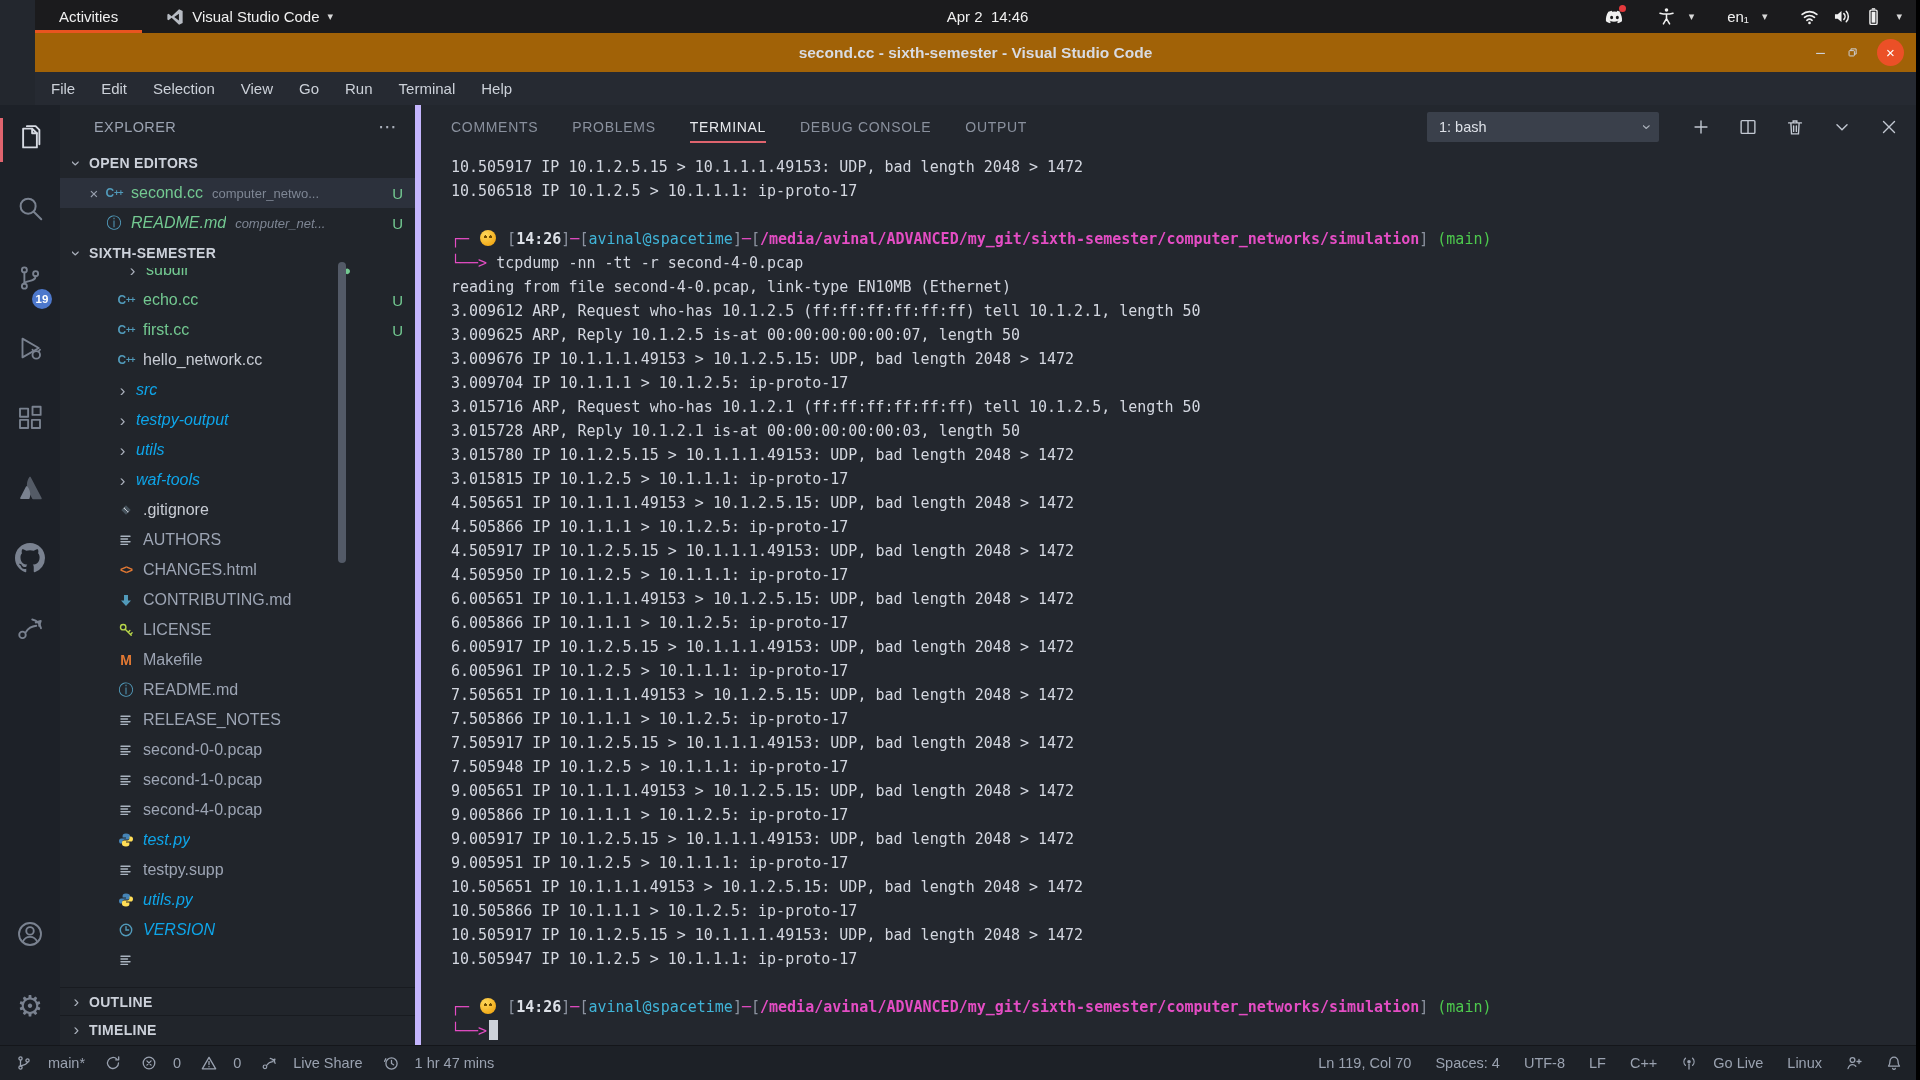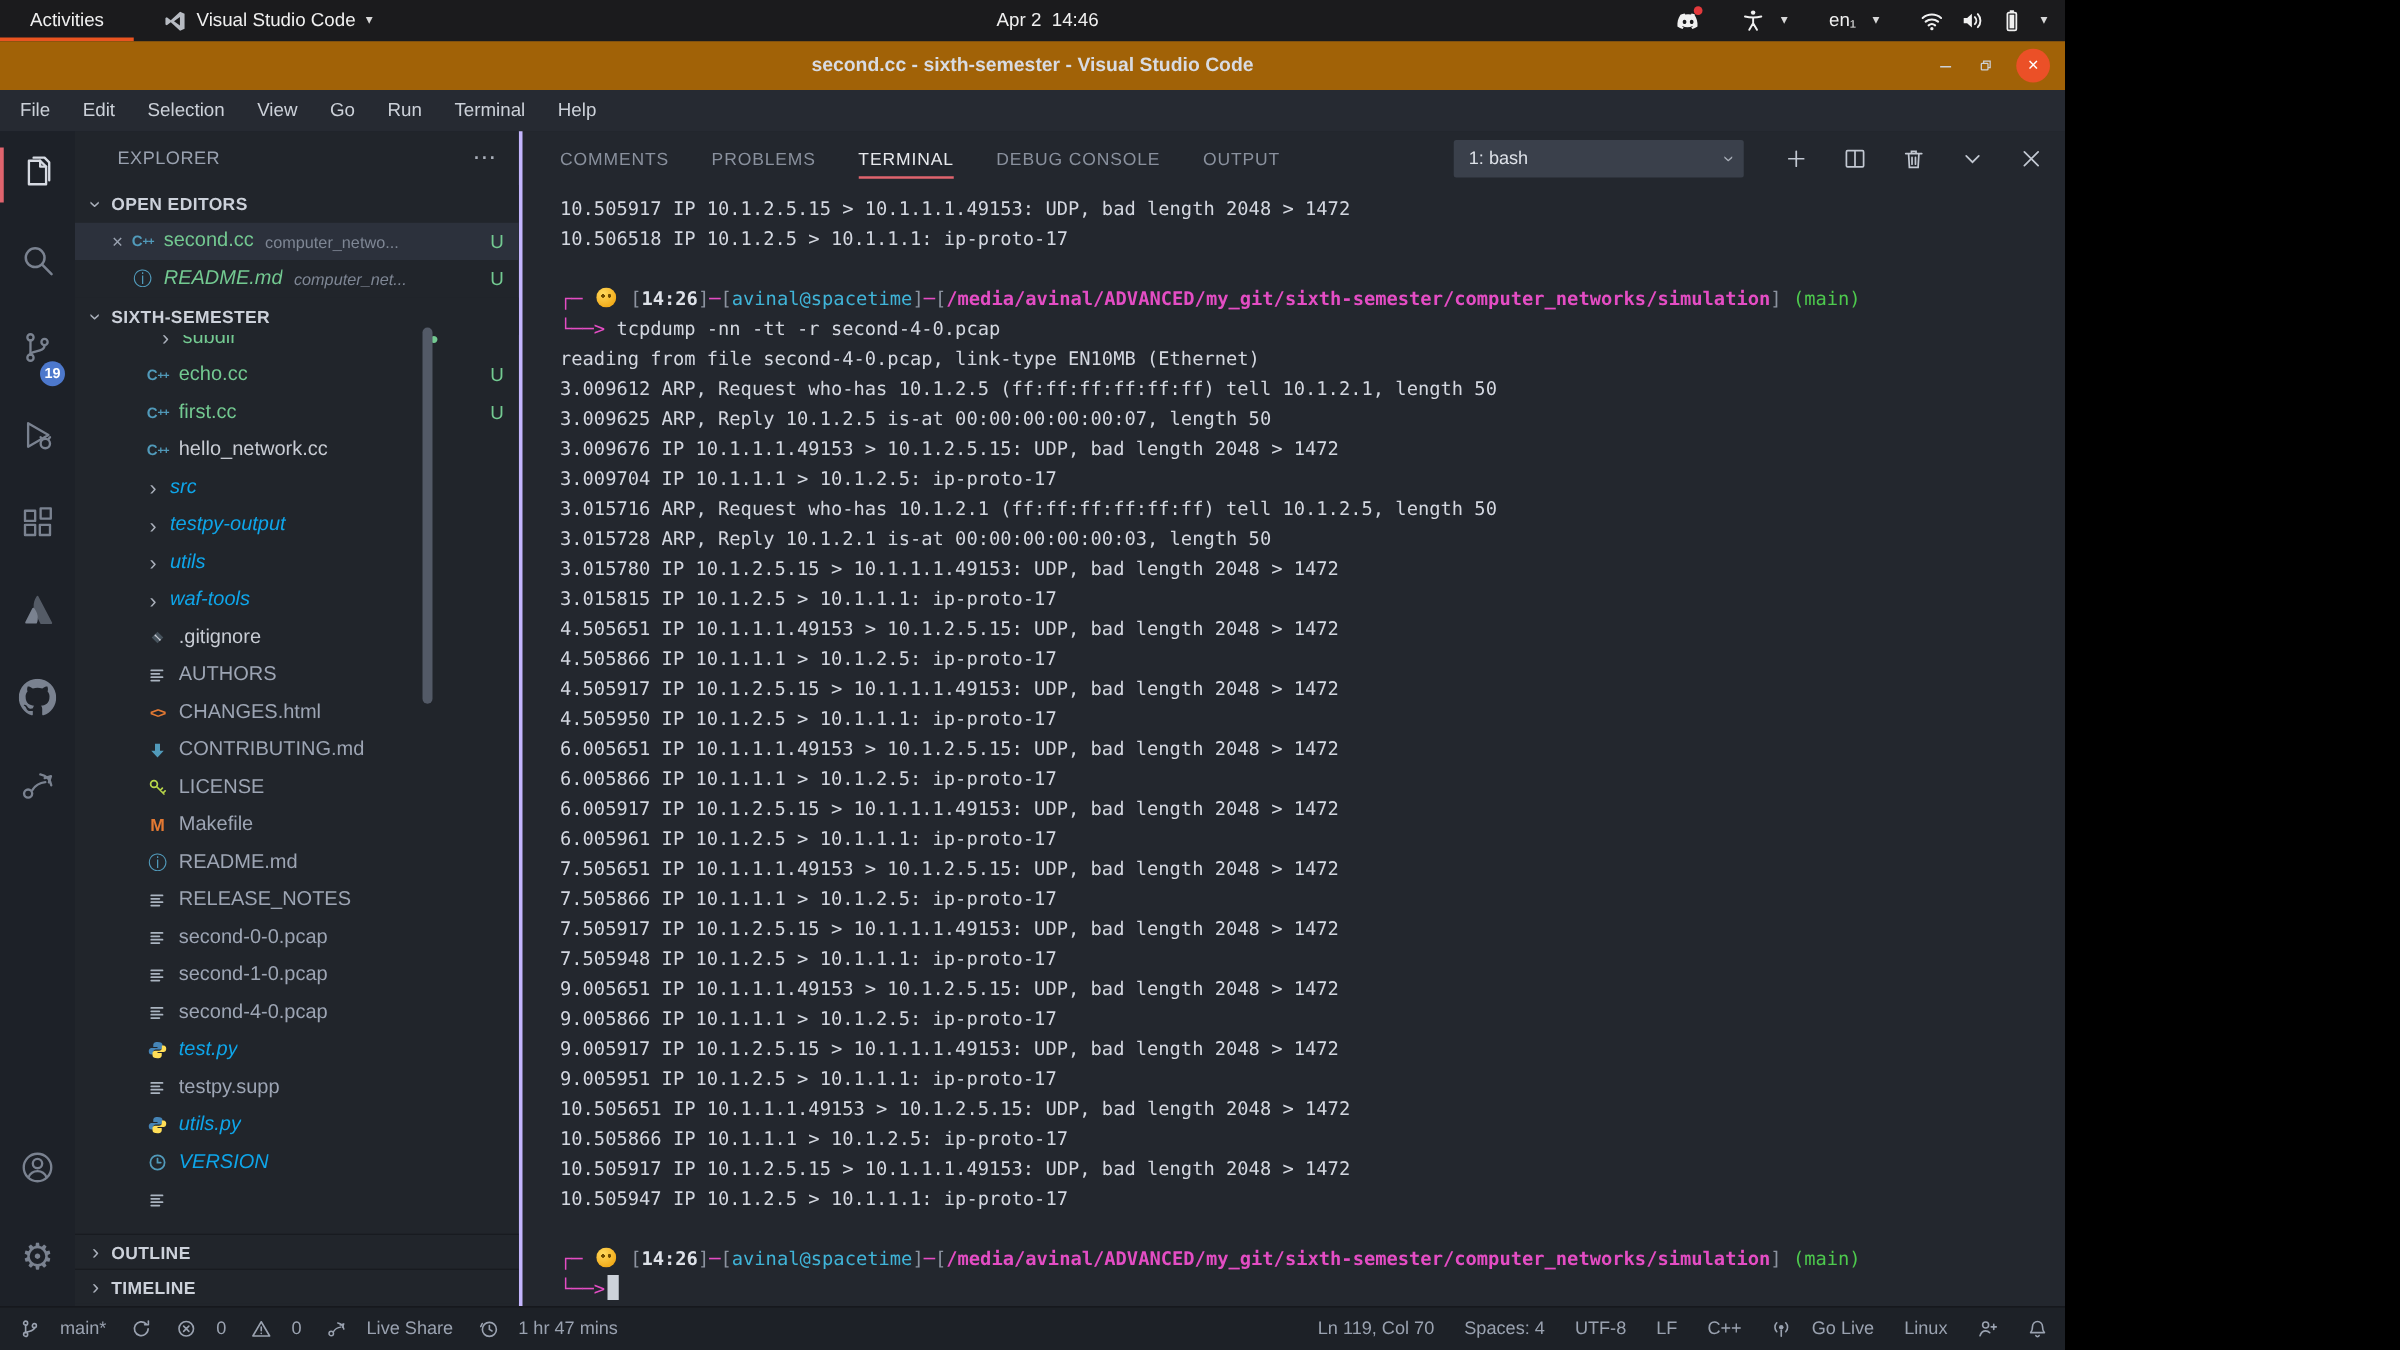--- a/index.html
+++ b/index.html
@@ -1,18 +1,18 @@
 <!DOCTYPE html>
 <html style="--ubuntu-orange: #e95420; --close-button-orange: #eb5027; --tab-underline: #e0646e; --activity-active-border: #e0646e; --badge-blue: #4d78cc; --git-green: #73c991; --prompt-magenta: #e44dc4; --prompt-cyan: #40b4d8; --prompt-green: #4dc94d; --terminal-fg: #d3d7e0;"><head>
 <meta charset="utf-8">
 <style>
   html,body{margin:0;padding:0;background:#000;}
   *{box-sizing:border-box;}
-  .screen{position:relative;width:1652px;height:1080px;overflow:hidden;
-    font-family:"Liberation Sans","DejaVu Sans",sans-serif;background:#23272e;color:#c8ccd4;}
+  .screen{position:relative;width:1916px;height:1080px;overflow:hidden;
+    font-family:"Liberation Sans","DejaVu Sans",sans-serif;background:#23272e;color:#c8ccd4;padding-left:35px;}
 
   
   .topbar{height:33px;background:#1b1b1d;display:flex;align-items:center;color:#f0f0f0;font-size:15px;position:relative;}
   .tb-activities{position:relative;height:100%;display:flex;align-items:center;padding:0 24px;cursor:default;}
   .tb-activities::after{content:'';position:absolute;left:0;bottom:0;width:100%;height:3px;background:var(--ubuntu-orange,#e95420);}
   .tb-appmenu{display:flex;align-items:center;gap:8px;margin-left:14px;height:100%;padding:0 10px;}
   .vscode-logo{width:18px;height:18px;color:#b7bbc2;display:inline-flex;}
   .vscode-logo svg{width:18px;height:18px;}
   .caret{font-size:11px;color:#d8d8d8;line-height:1;}
   .tb-clock{position:absolute;left:50%;transform:translateX(-50%);white-space:pre;font-size:15px;}
@@ -77,21 +77,21 @@
   .c-bright{color:#c8ccd4;}
   .c-dim{color:#0ea5e9;font-style:italic;}
   .c-std{color:#9da5b4;}
   .tree{height:719px;overflow:hidden;position:relative;z-index:1;}
   .tree .row{padding-left:56px;}
   .tree .row.indent1{padding-left:66px;}
   .tree .row.clip-top{margin-top:-13px;}
   .side-scrollbar{position:absolute;left:278px;top:157px;width:8px;height:301px;background:#535a67;border-radius:4px;z-index:3;}
 
   
-  .content{flex:1;display:flex;flex-direction:column;background:#23272e;border-left:3px solid #c4b5fd;min-width:0;}
+  .content{flex:1;display:flex;flex-direction:column;background:#23272e;border-left:6px solid #c4b5fd;min-width:0;}
   .panel-header{height:43px;display:flex;align-items:center;padding:0 16px 0 30px;flex:none;}
   .tabs{display:flex;height:100%;}
   .tab{position:relative;display:flex;align-items:center;margin-right:34px;font-size:14px;letter-spacing:.7px;color:#8a919e;}
   .tab.active{color:#e8eaee;}
   .tab.active::after{content:'';position:absolute;left:0;right:0;bottom:5px;height:2.5px;background:var(--tab-underline,#e0646e);}
   .panel-actions{margin-left:auto;display:flex;align-items:center;gap:25px;}
   .shell-select{width:232px;height:30px;background:#3a404b;border-radius:2px;display:flex;align-items:center;justify-content:space-between;
     padding:0 10px 0 12px;font-size:14.5px;color:#dde1e8;margin-right:6px;}
   .sel-chev{display:inline-block;transform:rotate(90deg);color:#aab0ba;font-size:16px;}
   .pa-ic{display:inline-flex;color:#c2c8d2;}

